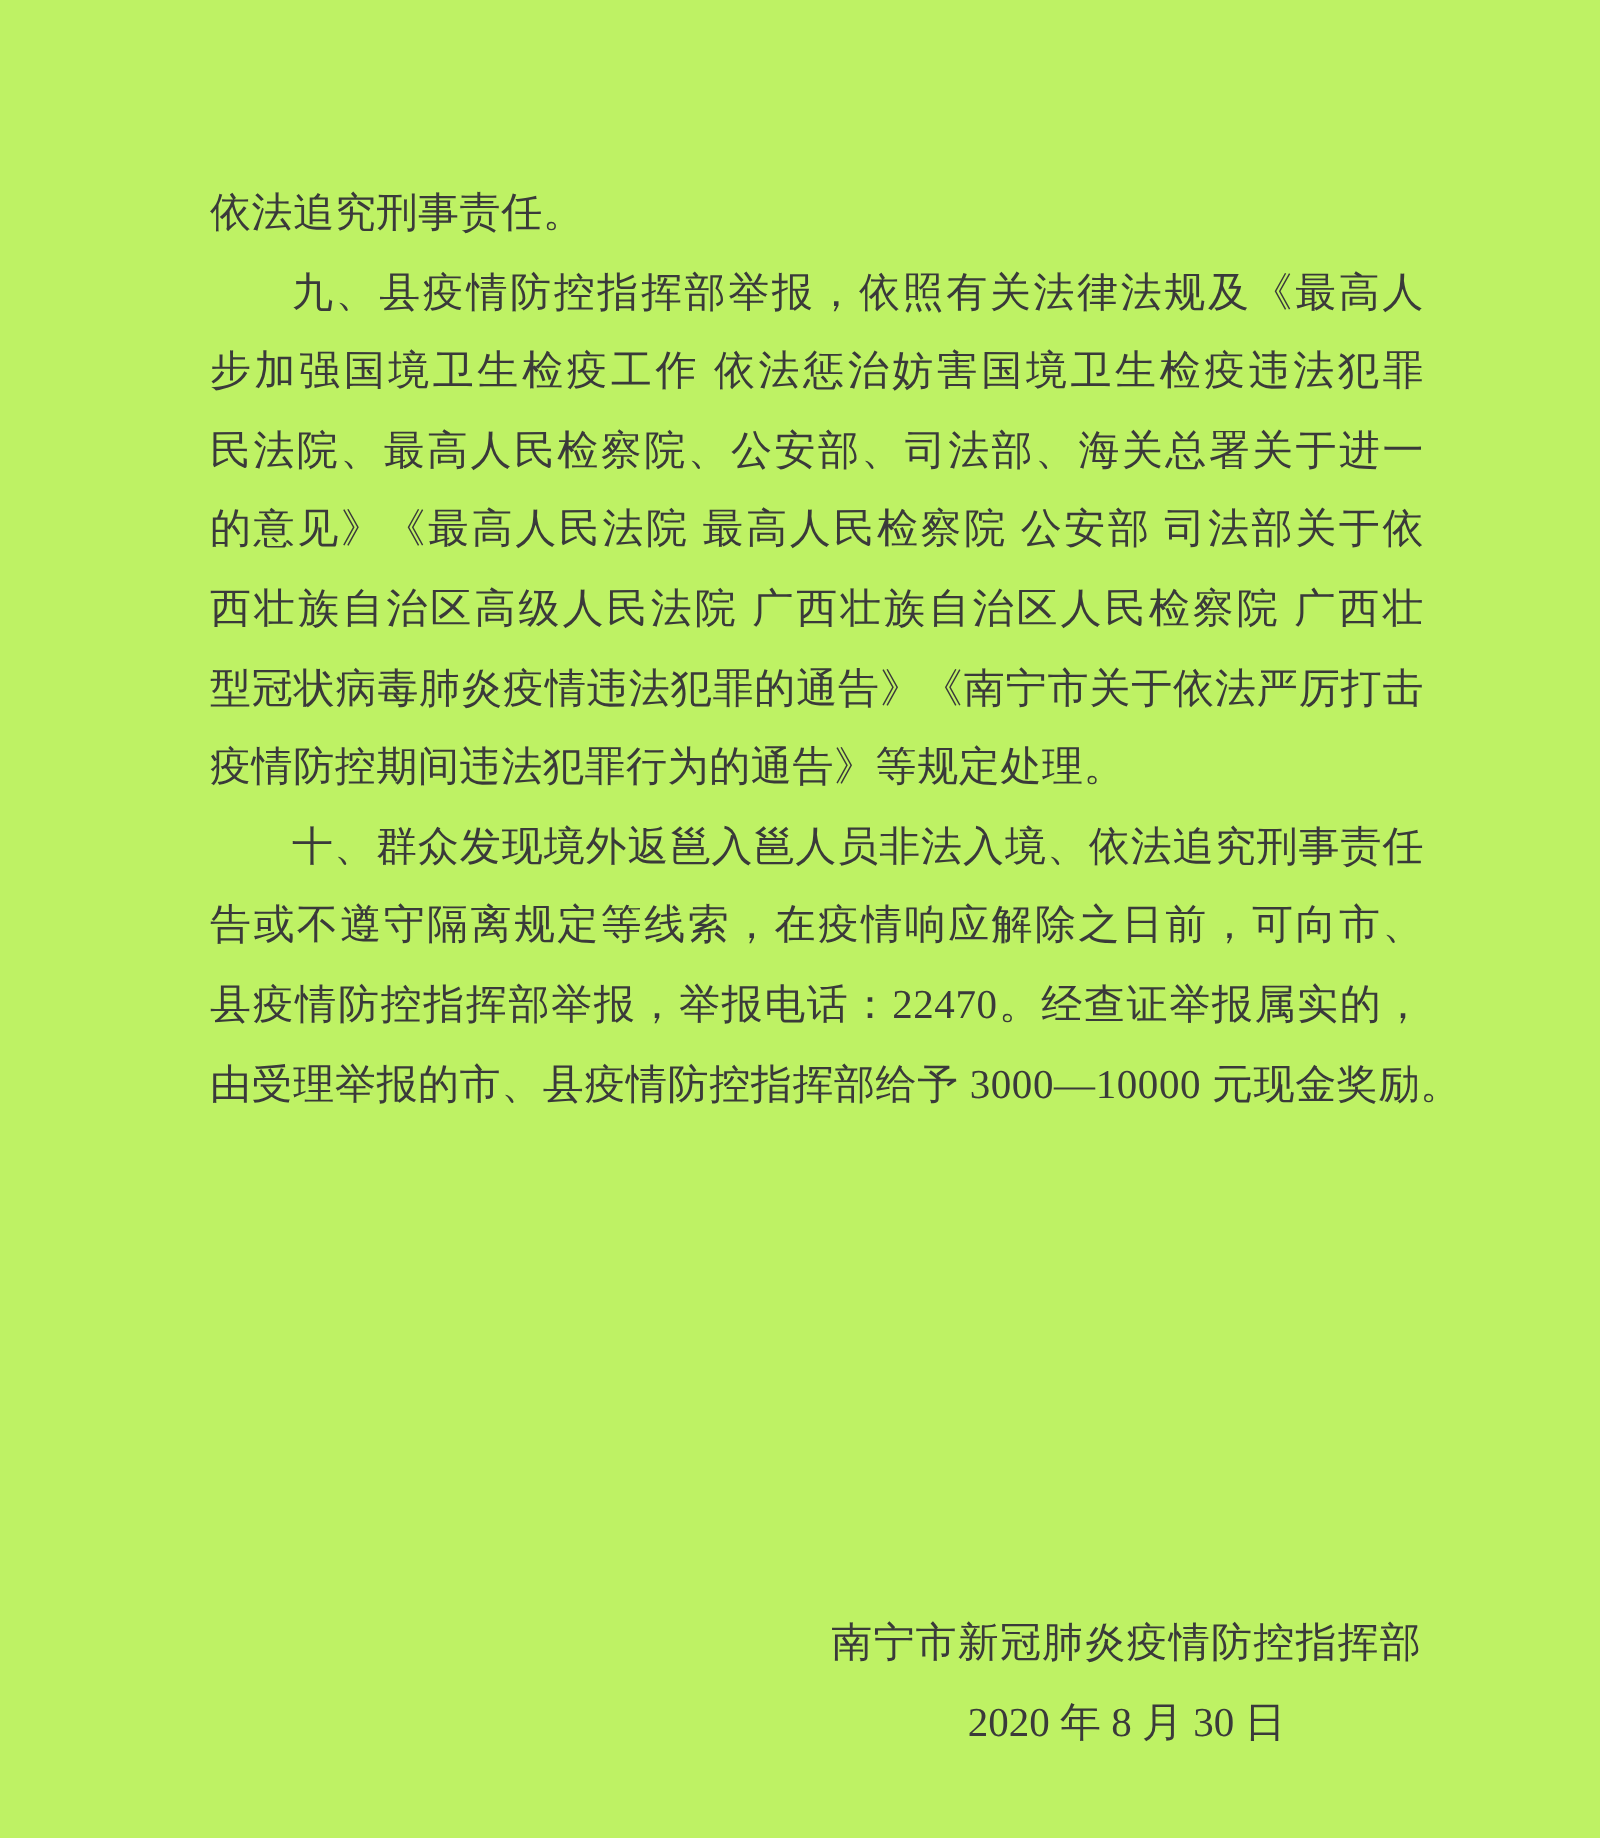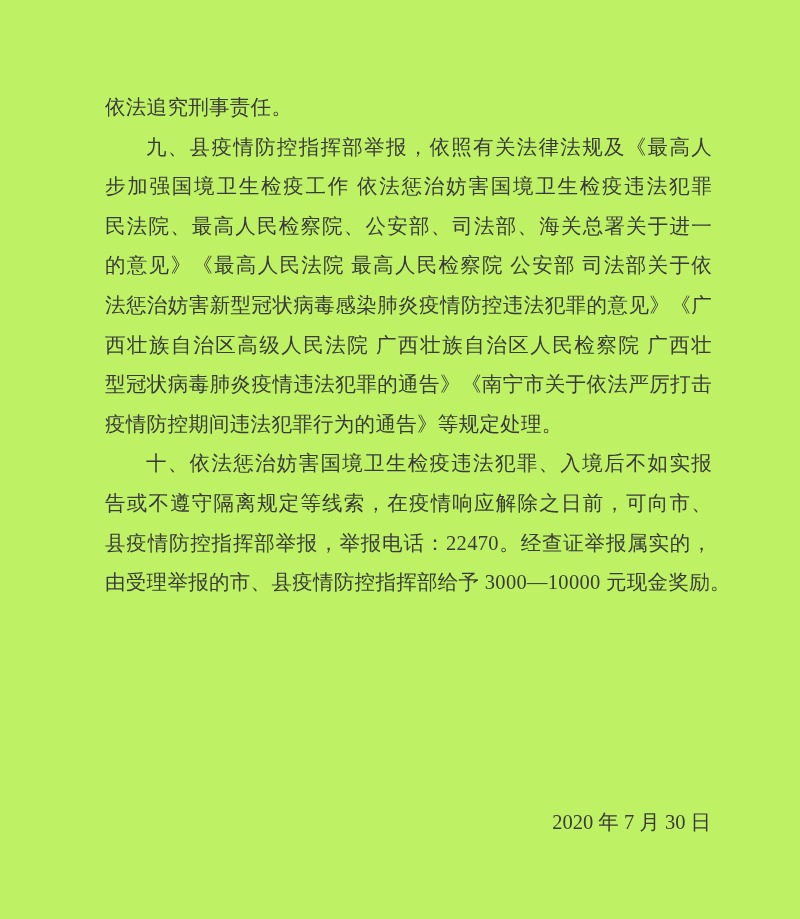--- a/index.html
+++ b/index.html
@@ -57,26 +57,26 @@
 </head>
 <body>
 
 <div class="page" style="background: #bef264; color: rgb(58, 58, 58);">
   <div class="body-text">
       <div class="line">依法追究刑事责任。</div>
       <div class="line just ind">九、县疫情防控指挥部举报，依照有关法律法规及《最高人</div>
       <div class="line just">步加强国境卫生检疫工作 依法惩治妨害国境卫生检疫违法犯罪</div>
       <div class="line just">民法院、最高人民检察院、公安部、司法部、海关总署关于进一</div>
       <div class="line just">的意见》《最高人民法院 最高人民检察院 公安部 司法部关于依</div>
-      <div class="line just">法惩治妨害新型冠状病毒感染肺炎疫情防控违法犯罪的意见》《广</div>
       <div class="line just">西壮族自治区高级人民法院 广西壮族自治区人民检察院 广西壮</div>
       <div class="line just">型冠状病毒肺炎疫情违法犯罪的通告》《南宁市关于依法严厉打击</div>
       <div class="line">疫情防控期间违法犯罪行为的通告》等规定处理。</div>
-      <div class="line just ind">十、依法惩治妨害国境卫生检疫违法犯罪、入境后不如实报</div>
+      <div class="line just ind">十、群众发现境外返邕入邕人员非法入境、依法追究刑事责任</div>
       <div class="line just">告或不遵守隔离规定等线索，在疫情响应解除之日前，可向市、</div>
       <div class="line just">县疫情防控指挥部举报，举报电话：22470。经查证举报属实的，</div>
       <div class="line">由受理举报的市、县疫情防控指挥部给予 3000—10000 元现金奖励。</div>
     </div>
 
   <div class="signature">
-    <div class="date">2020 年 7 月 30 日</div>
+    <div class="org">南宁市新冠肺炎疫情防控指挥部</div>
+    <div class="date">2020 年 8 月 30 日</div>
   </div>
 </div>
 
 </body></html>

